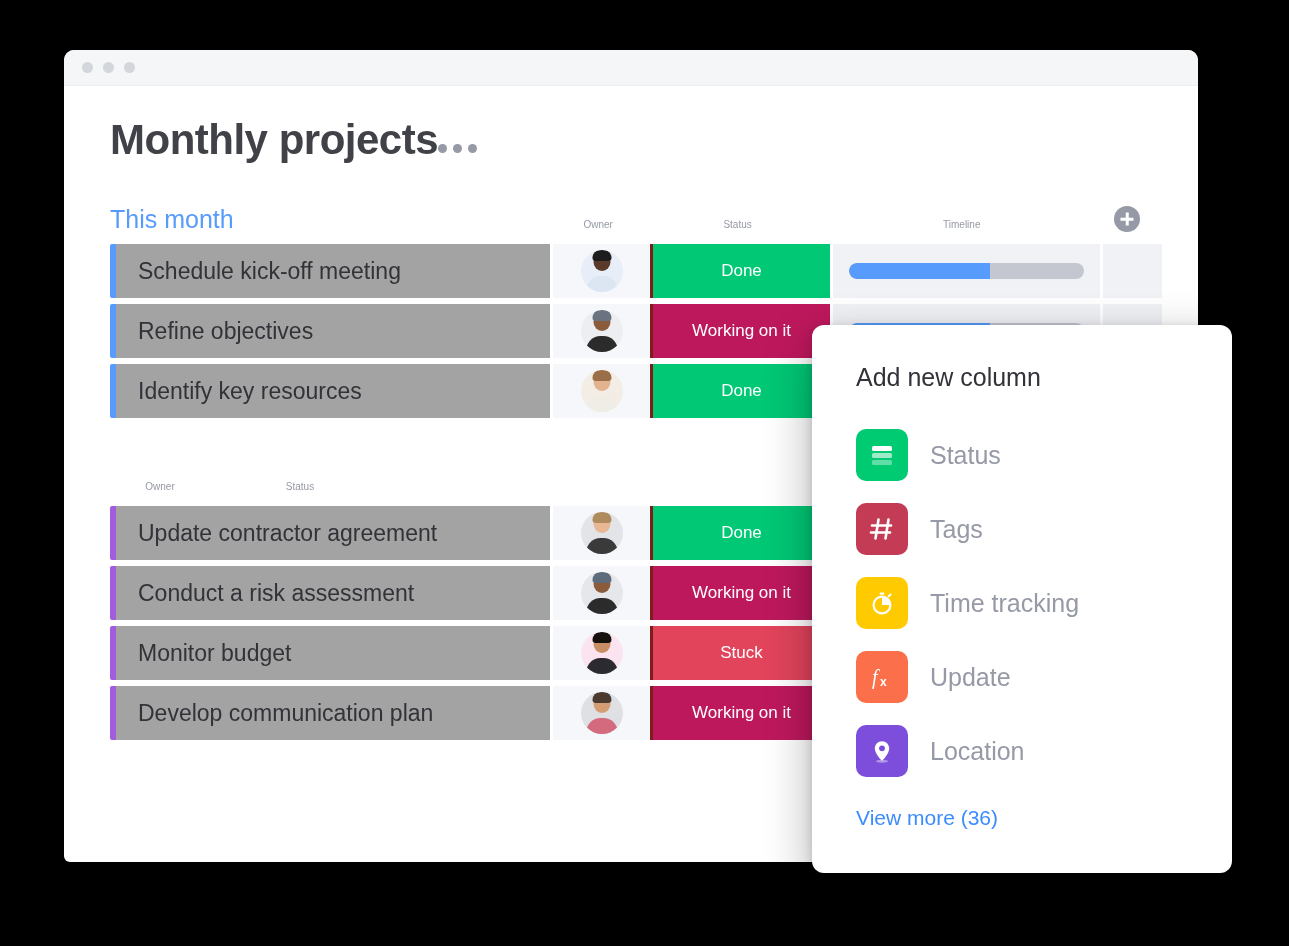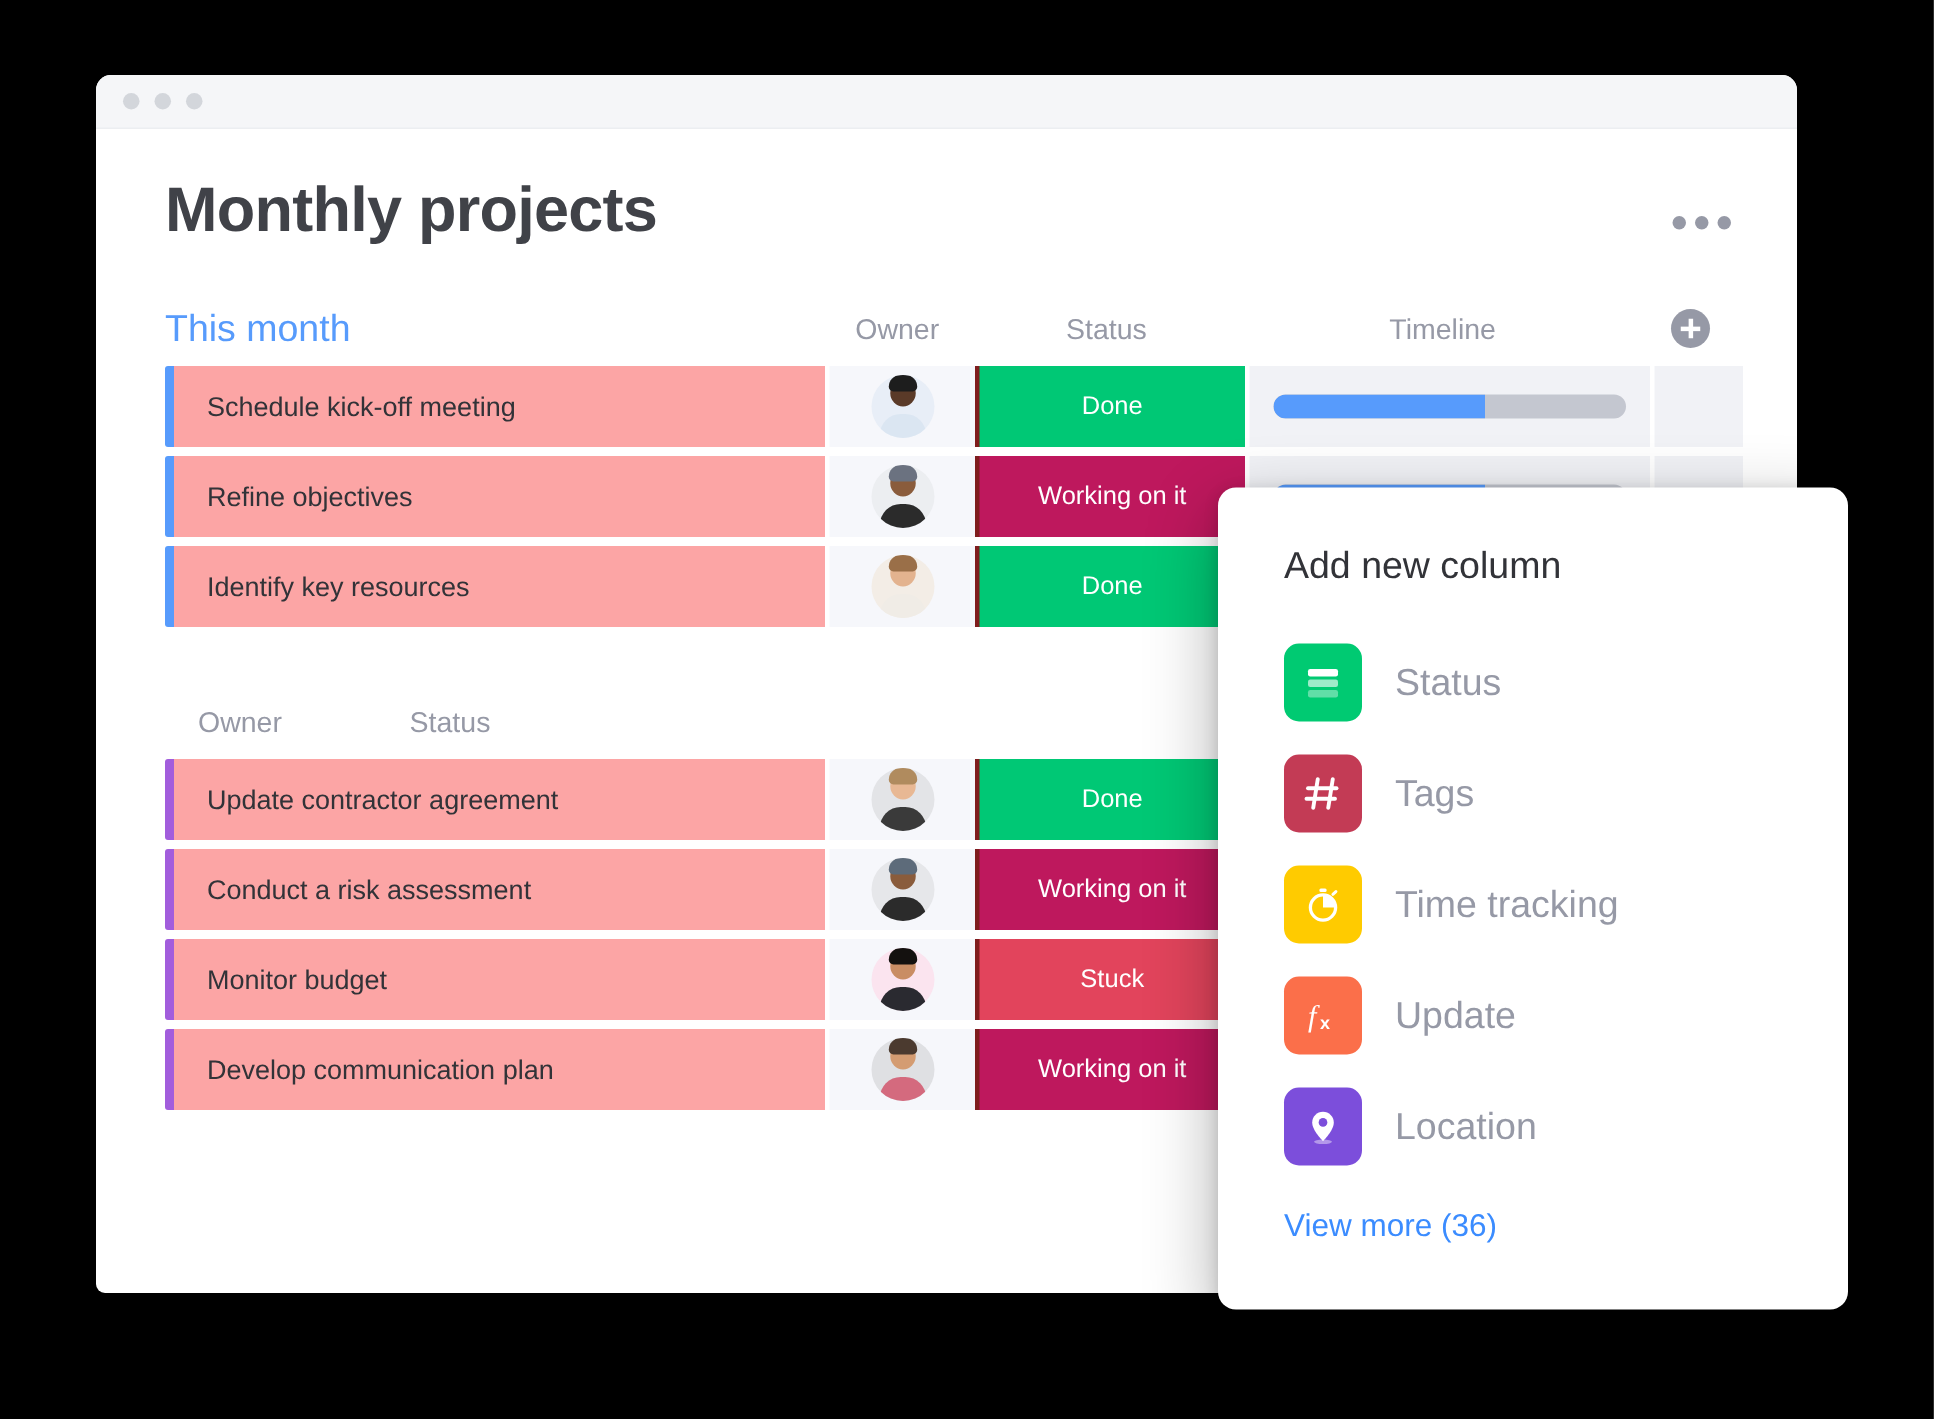--- a/index.html
+++ b/index.html
@@ -50,21 +50,21 @@
   .content {
     padding: 32px 40px 0 46px;
     position: relative;
     height: calc(100% - 36px);
   }
 
   
   .page-head {
     display: flex;
     align-items: flex-start;
-    justify-content: space-between;
+    justify-content: flex-start;
   }
   .page-title {
     font-size: 42px;
     font-weight: bold;
     color: #404248;
     letter-spacing: -0.5px;
     line-height: 1.05;
   }
   .kebab {
     display: flex;
@@ -90,21 +90,21 @@
   }
   .group-title {
     font-size: 25px;
     width: 440px;
     line-height: 1;
   }
   .group-title.blue { color: #579bfc; }
   .group-title.purple { color: #a25ddc; }
 
   .col-head {
-    font-size: 19px;
+    font-size: 10px;
     color: #9699a6;
     text-align: center;
     line-height: 1;
     padding-bottom: 2px;
   }
   .col-owner { width: 100px; }
   .col-status { width: 180px; }
   .col-timeline { width: 270px; }
   .col-plus { width: 62px; display:flex; justify-content:center; }
 
@@ -131,25 +131,25 @@
     height: 54px;
     margin-bottom: 6px;
   }
   .row-accent { width: 6px; flex: none; border-radius: 2px 0 0 2px; }
   .accent-blue { background: #579bfc; }
   .accent-purple { background: #a25ddc; }
 
   .row-name {
     width: 434px;
     flex: none;
-    background: #fca5a5;
+    background: #a3a3a3;
     display: flex;
     align-items: center;
     padding-left: 22px;
-    font-size: 18px;
+    font-size: 23px;
     color: #323338;
   }
 
   .cell-owner {
     width: 100px;
     flex: none;
     background: #f6f7fb;
     border-left: 3px solid #ffffff;
     display: flex;
     align-items: center;

